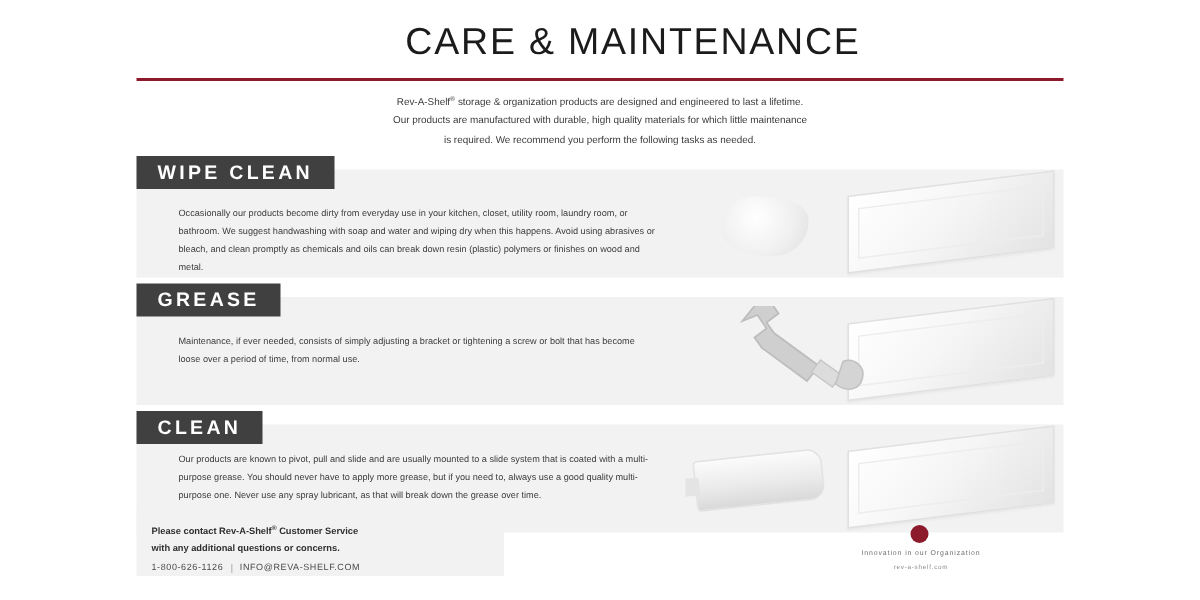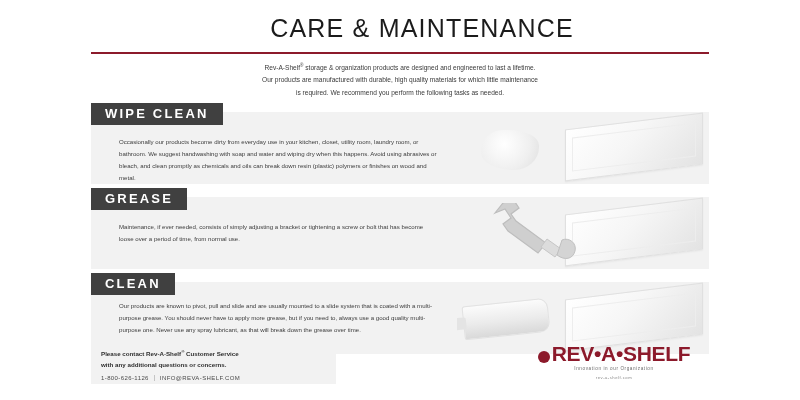--- a/index.html
+++ b/index.html
@@ -279,20 +279,20 @@
         <span>Please contact Rev-A-Shelf</span><sup>®</sup><span> Customer Service</span>
         <div>with any additional questions or concerns.</div>
       </div>
       <div class="footer-contact">
         <span class="phone">1-800-626-1126</span><span class="email">INFO@REVA-SHELF.COM</span>
       </div>
     </div>
 
     <div class="brand">
       <div class="brand-logo">
-        <span class="swoosh"></span><span>REV•A•SHELF</span>
+        <span class="swoosh"></span>
       </div>
       <div class="brand-tag">Innovation in our Organization</div>
       <div class="brand-url">rev-a-shelf.com</div>
     </div>
   </div>
 
 </div>
 
 </body></html>

